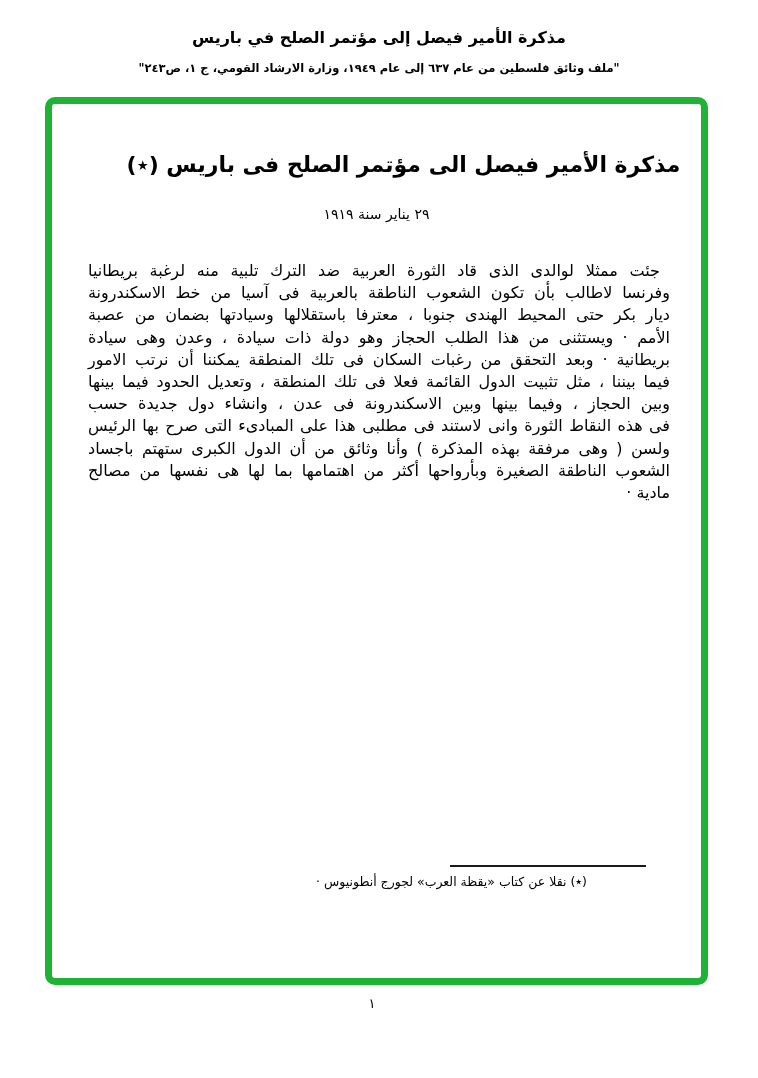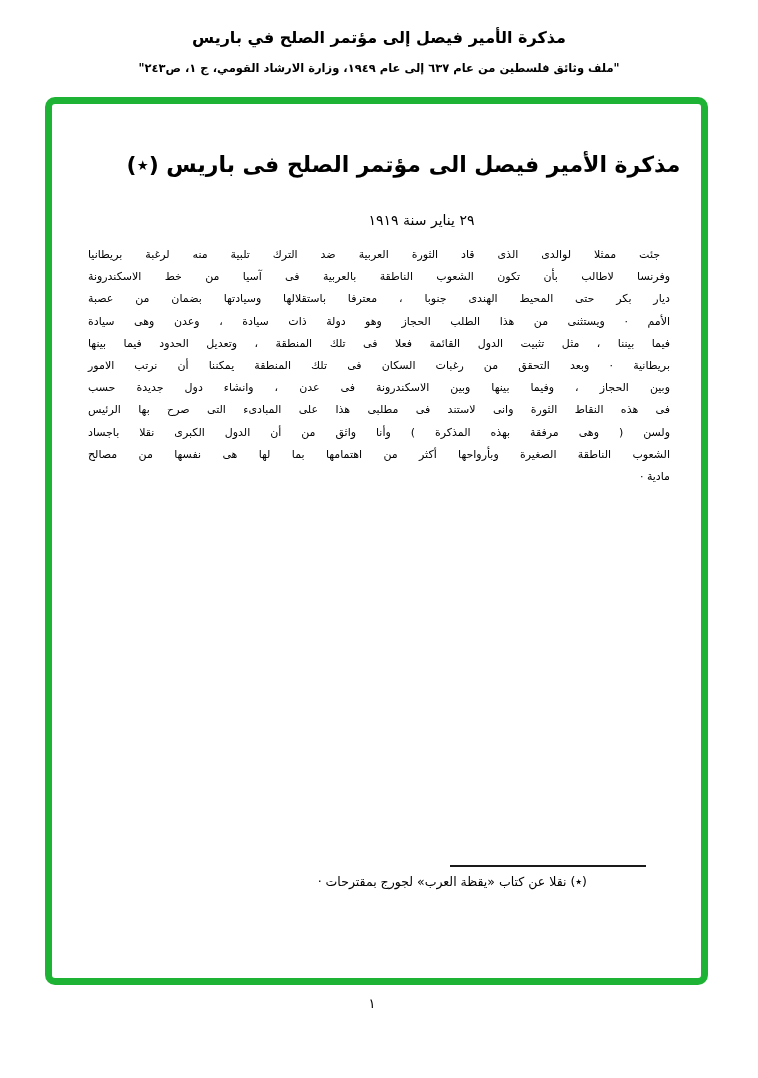--- a/index.html
+++ b/index.html
@@ -58,35 +58,34 @@
     left: 0;
     width: 100%;
     text-align: center;
     direction: rtl;
     font-size: 22px;
     font-weight: bold;
     margin-left: 27px;
   }
   .doc-date {
     position: absolute;
-    top: 108px;
+    top: 102px;
     left: 0;
     width: 100%;
     text-align: center;
     direction: rtl;
     font-size: 14px;
-    padding-left: 45px;
   }
   .doc-body {
     position: absolute;
-    top: 140px;
+    top: 156px;
     left: 36px;
     width: 582px;
     direction: rtl;
-    font-size: 11px;
+    font-size: 16px;
     line-height: 22.2px;
   }
   .body-line {
     text-align: justify;
     text-align-last: justify;
     white-space: normal;
     height: 22.2px;
     overflow: visible;
   }
   .body-line.first {
@@ -135,30 +134,30 @@
 
     <div class="doc-title">مذكرة الأمير فيصل الى مؤتمر الصلح فى باريس (٭)</div>
 
     <div class="doc-date">٢٩ يناير سنة ١٩١٩</div>
 
     <div class="doc-body">
       <div class="body-line first">جئت ممثلا لوالدى الذى قاد الثورة العربية ضد الترك تلبية منه لرغبة بريطانيا</div>
       <div class="body-line">وفرنسا لاطالب بأن تكون الشعوب الناطقة بالعربية فى آسيا من خط الاسكندرونة</div>
       <div class="body-line">ديار بكر حتى المحيط الهندى جنوبا ، معترفا باستقلالها وسيادتها بضمان من عصبة</div>
       <div class="body-line">الأمم · ويستثنى من هذا الطلب الحجاز وهو دولة ذات سيادة ، وعدن وهى سيادة</div>
+      <div class="body-line">بريطانية · وبعد التحقق من رغبات السكان فى تلك المنطقة يمكننا أن نرتب الامور</div>
       <div class="body-line">فيما بيننا ، مثل تثبيت الدول القائمة فعلا فى تلك المنطقة ، وتعديل الحدود فيما بينها</div>
-      <div class="body-line">بريطانية · وبعد التحقق من رغبات السكان فى تلك المنطقة يمكننا أن نرتب الامور</div>
       <div class="body-line">وبين الحجاز ، وفيما بينها وبين الاسكندرونة فى عدن ، وانشاء دول جديدة حسب</div>
       <div class="body-line">فى هذه النقاط الثورة وانى لاستند فى مطلبى هذا على المبادىء التى صرح بها الرئيس</div>
-      <div class="body-line">ولسن ( وهى مرفقة بهذه المذكرة ) وأنا واثق من أن الدول الكبرى نقلا باجساد</div>
+      <div class="body-line">ولسن ( وهى مرفقة بهذه المذكرة ) وأنا وثائق من أن الدول الكبرى ستهتم باجساد</div>
       <div class="body-line">الشعوب الناطقة الصغيرة وبأرواحها أكثر من اهتمامها بما لها هى نفسها من مصالح</div>
       <div class="body-line last">مادية ·</div>
     </div>
 
     <div class="footnote-rule"></div>
 
-    <div class="footnote">(٭) نقلا عن كتاب «يقظة العرب» لجورج بمقترحات ·</div>
+    <div class="footnote">(٭) نقلا عن كتاب «يقظة العرب» لجورج أنطونيوس ·</div>
 
   </div>
 
   <div class="page-number">١</div>
 
 </div>
 
 </body></html>

